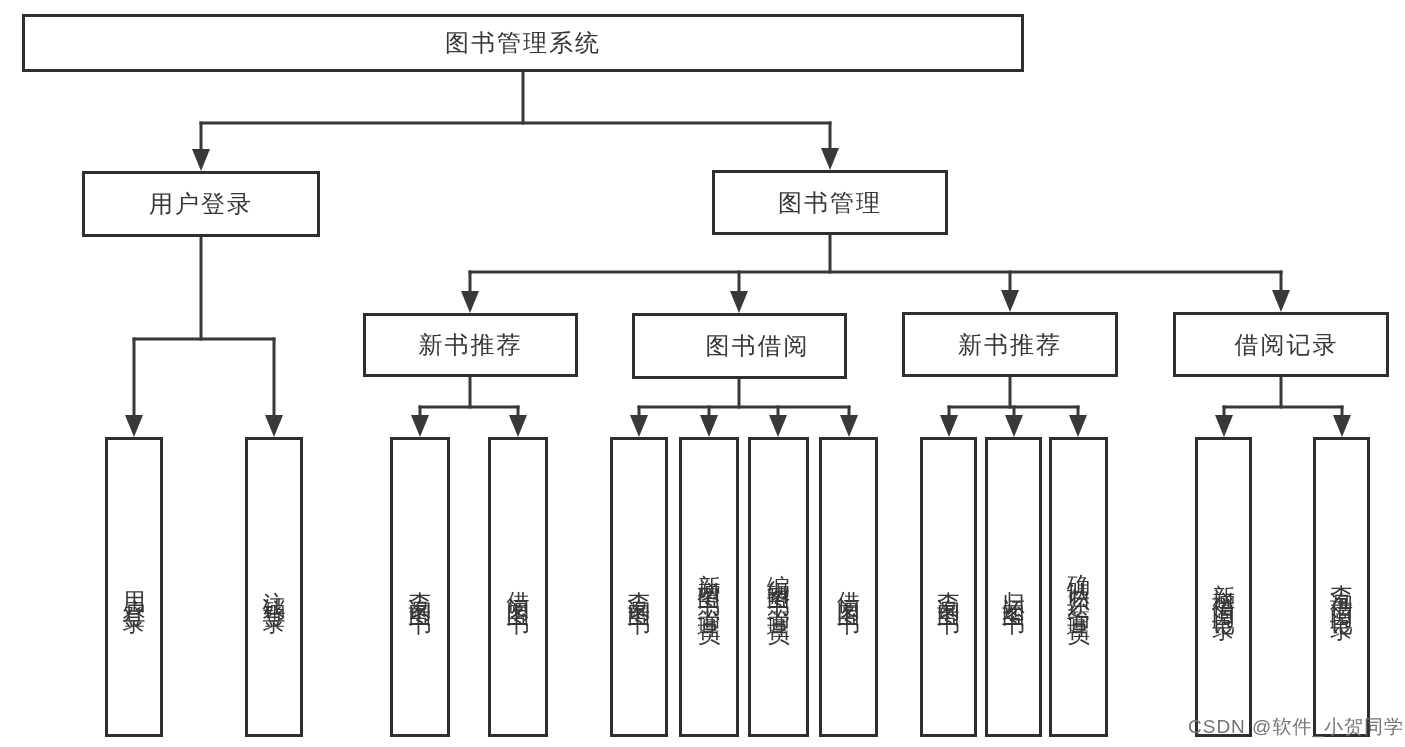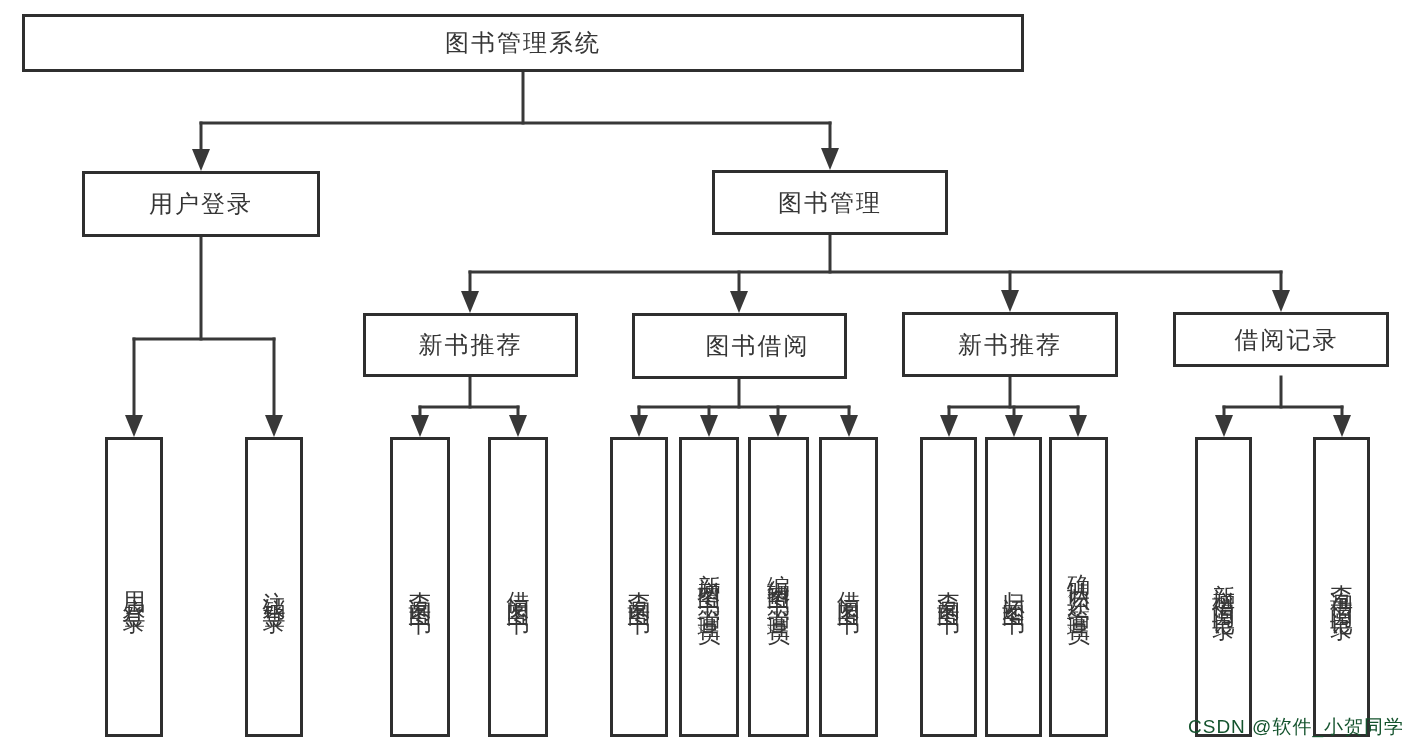--- a/index.html
+++ b/index.html
@@ -37,21 +37,21 @@
     font-size: 23px;
     letter-spacing: 7px;
     line-height: 1;
   }
   .watermark {
     position: absolute;
     left: 1188px;
     top: 714px;
     font-size: 19px;
     letter-spacing: 1px;
-    color: #14532d;
+    color: #737373;
     white-space: nowrap;
     z-index: 5;
   }
 </style>
 </head>
 <body>
 
 <div class="canvas">
 
   <svg class="connectors" viewBox="0 0 1405 747" xmlns="http://www.w3.org/2000/svg">
@@ -133,21 +133,21 @@
 
   <div class="node h" style="left:363px; top:313px; width:215px; height:64px;">
     <span>新书推荐</span>
   </div>
   <div class="node h" style="left:632px; top:313px; width:215px; height:66px;padding-left:36px;">
     <span>图书借阅</span>
   </div>
   <div class="node h" style="left:902px; top:312px; width:216px; height:65px;">
     <span>新书推荐</span>
   </div>
-  <div class="node h" style="left:1173px; top:312px; width:216px; height:55px;padding-left:11px;">
+  <div class="node h" style="left:1173px; top:312px; width:216px; height:65px;padding-left:11px;">
     <span>借阅记录</span>
   </div>
 
   <div class="node v" style="left:105px; top:437px; width:58px; height:300px;">
     <span class="vtext">用户登录</span>
   </div>
   <div class="node v" style="left:245px; top:437px; width:58px; height:300px;">
     <span class="vtext">注销登录</span>
   </div>
 

